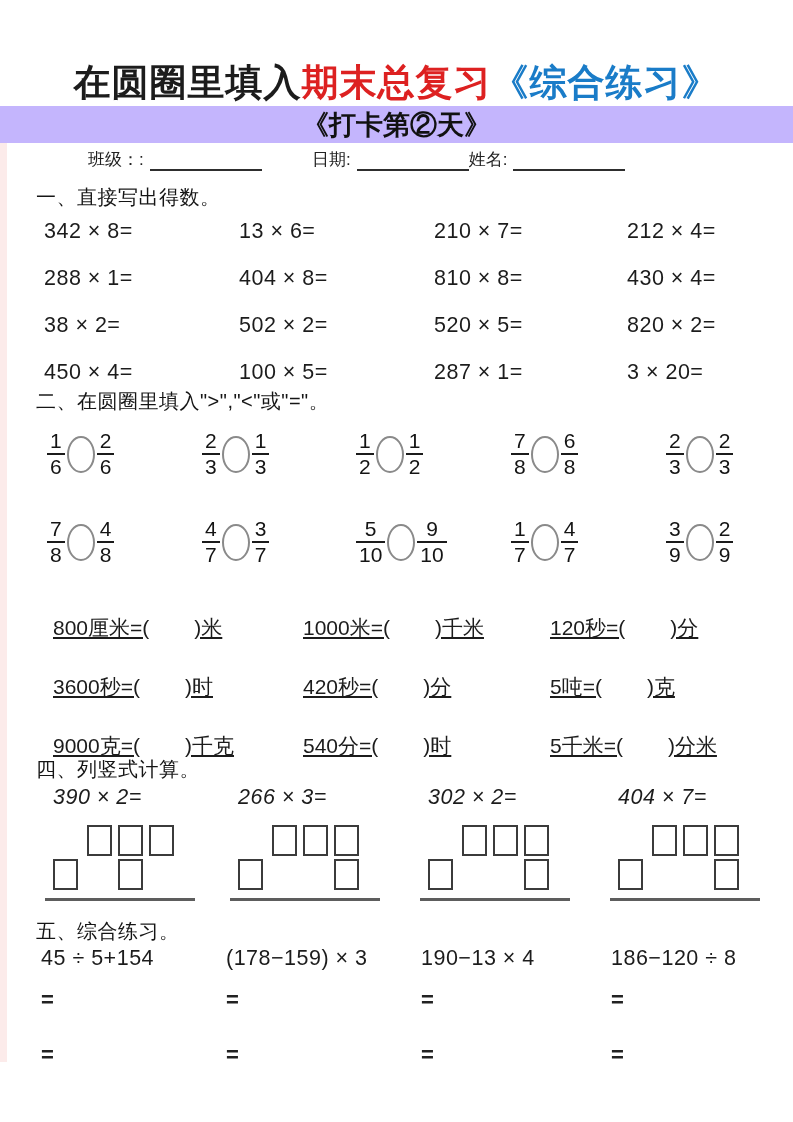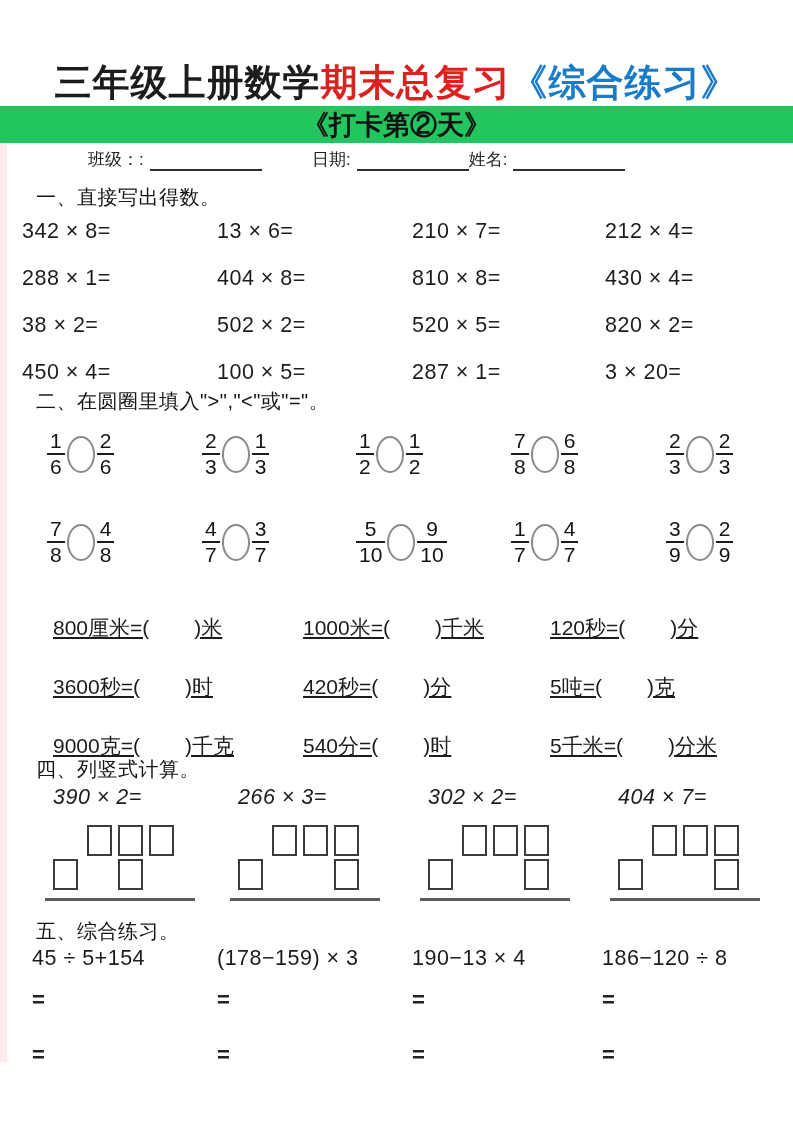--- a/index.html
+++ b/index.html
@@ -8,38 +8,38 @@
   .sheet { position:relative; width:793px; height:1122px; margin:0 auto; background:#ffffff; overflow:hidden; }
 
   .edge-strip { position:absolute; left:0; top:142px; bottom:60px; width:7px; background:#fcebea; }
 
   .title { position:absolute; top:62px; left:0; right:0; text-align:center;
            font-family:"Liberation Serif","DejaVu Serif",serif; font-weight:bold;
            font-size:37px; line-height:1.15; letter-spacing:1px; white-space:nowrap; }
   .title .red  { color:#dd2121; }
   .title .blue { color:#1a7cc8; }
 
-  .banner { position:absolute; top:106px; left:0; right:0; height:37px; background:#22c55e;
+  .banner { position:absolute; top:106px; left:0; right:0; height:37px; background:#c4b5fd;
             display:flex; align-items:center; justify-content:center; }
   .banner span { font-family:"Liberation Serif","DejaVu Serif",serif; font-weight:bold;
                  font-size:27px; color:#111; }
 
   .fields { position:absolute; top:148px; left:88px; right:40px; display:flex; font-size:17px; color:#222; }
   .field { display:flex; align-items:flex-end; }
   .field.f1 { width:224px; }
   .field.f2 { width:208px; }
   .uline { display:inline-block; width:112px; height:17px; border-bottom:2px solid #2e2e2e; margin-left:6px; }
 
   .heading { position:absolute; left:36px; font-size:20px; color:#151515; letter-spacing:0.5px; }
   .h1 { top:184px; } .h2 { top:388px; } .h3 { top:576px; } .h4 { top:756px; } .h5 { top:918px; }
 
   .grid { position:absolute; left:0; right:0; display:grid; }
 
   
-  .g1 { top:208px; padding-left:22px; grid-template-columns:195px 195px 193px 1fr;
+  .g1 { top:208px; padding-left:44px; grid-template-columns:195px 195px 193px 1fr;
         grid-auto-rows:47px; align-items:center; font-size:21.5px; letter-spacing:0.5px; }
 
   
   .g2 { top:410px; padding-left:47px; grid-template-columns:155px 154px 155px 155px 1fr;
         grid-auto-rows:88px; align-items:center; }
   .cmp { display:flex; align-items:center; }
   .frac { display:inline-flex; flex-direction:column; align-items:center;
           font-size:21px; line-height:1.12; color:#141414; }
   .frac .den { border-top:2px solid #1b1b1b; padding:0 3px; }
   .frac .num { padding:0 3px; }
@@ -55,34 +55,34 @@
   .s4cell .expr { font-size:21.5px; padding-left:8px; letter-spacing:0.5px; }
   .vform { position:relative; width:150px; height:76px; margin-top:15px; }
   .vb { position:absolute; width:25px; height:31px; border:2px solid #3b3b3b; background:#fff; }
   .vb.t1 { left:42px; top:0; } .vb.t2 { left:73px; top:0; } .vb.t3 { left:104px; top:0; }
   .vb.b1 { left:8px; top:34px; }
   .vb.b2.mid   { left:73px; top:34px; }
   .vb.b2.right { left:104px; top:34px; }
   .vline { position:absolute; left:0; bottom:0; width:150px; height:3px; background:#5d5d5d; }
 
   
-  .g5 { top:946px; padding-left:32px; grid-template-columns:185px 195px 190px 1fr; }
+  .g5 { top:946px; padding-left:41px; grid-template-columns:185px 195px 190px 1fr; }
   .s5cell .expr { font-size:21.5px; letter-spacing:0.5px; }
   .s5cell .eq { font-size:22px; font-weight:bold; color:#222; }
   .s5cell .eq1 { margin-top:16px; }
   .s5cell .eq2 { margin-top:29px; }
 </style>
 </head>
 <body>
 
 <div class="sheet">
 
   <div class="edge-strip"></div>
 
-  <h1 class="title"><span>三年级上册数学</span><span class="red">期末总复习</span><span class="blue">《综合练习》</span></h1>
+  <h1 class="title"><span>在圆圈里填入</span><span class="red">期末总复习</span><span class="blue">《综合练习》</span></h1>
 
   <div class="banner">
     <span>《打卡第②天》</span>
   </div>
 
   <div class="fields">
     <div class="field f1">
       <span>班级：:</span>
       <span class="uline"></span>
     </div>

